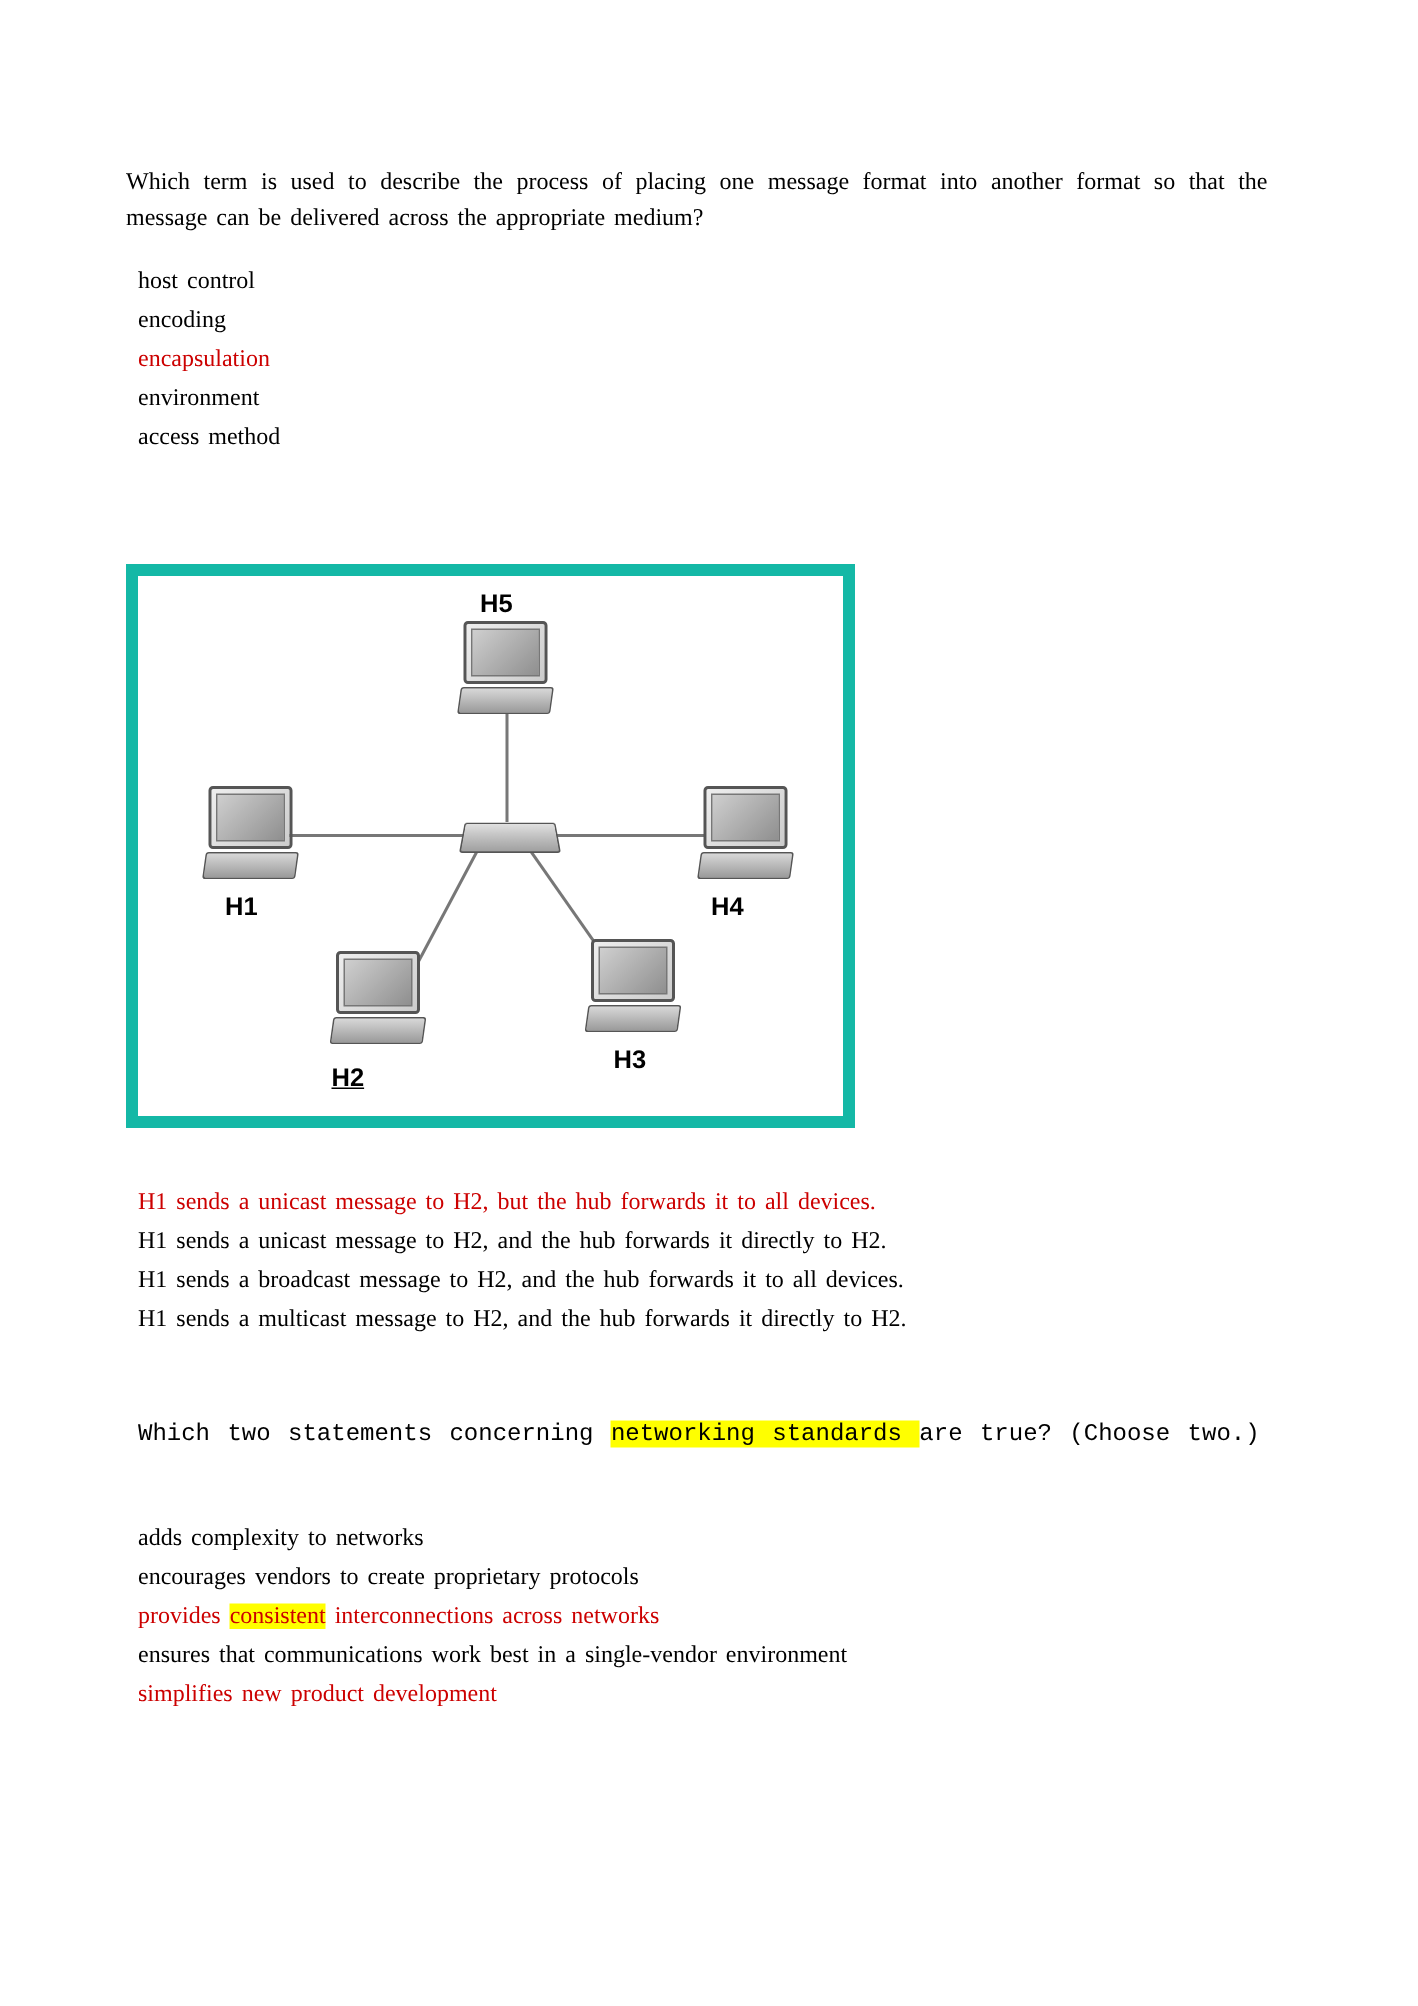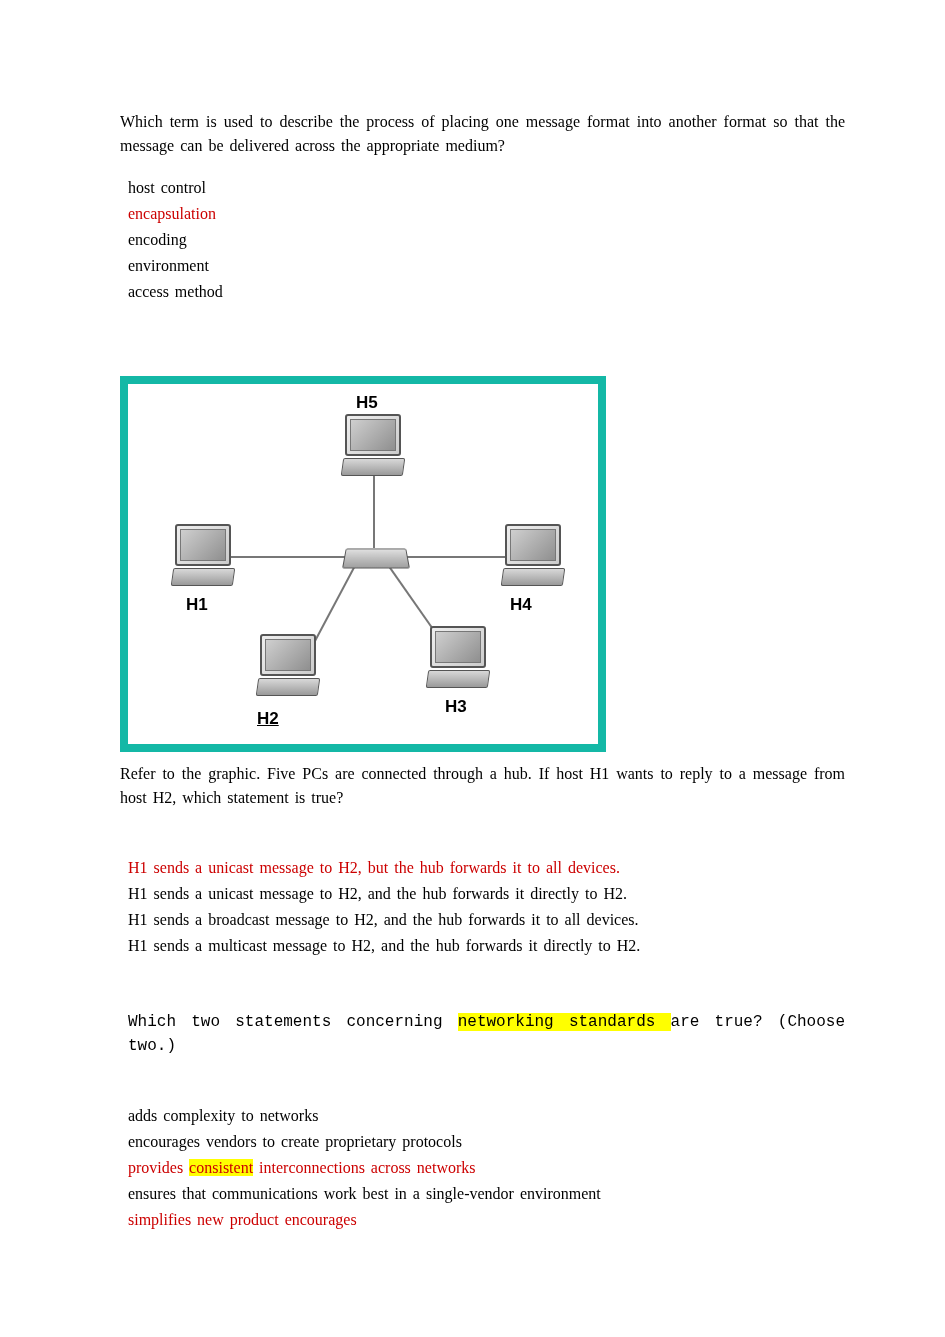--- a/index.html
+++ b/index.html
@@ -7,21 +7,21 @@
     padding: 0;
     background: #ffffff;
     font-family: "Times New Roman", Times, serif;
     font-size: 16px;
     color: #000;
     line-height: 1.5;
   }
   .page {
     width: 945px;
     min-height: 1337px;
-    padding: 110px 100px 60px 120px;
+    padding: 110px 100px 60px 84px;
     box-sizing: border-box;
     text-align: justify;
     word-spacing: 2px;
   }
   .question {
     margin-bottom: 18px;
   }
   .options {
     margin: 4px 0 0 8px;
   }
@@ -97,22 +97,22 @@
   }
 </style>
 </head>
 <body>
 
 <div class="page">
 
   <div class="question">Which term is used to describe the process of placing one message format into another format so that the message can be delivered across the appropriate medium?</div>
   <div class="options" id="q1-options">
       <div class="option">host control</div>
+      <div class="option">encoding</div>
       <div class="option red">encapsulation</div>
-      <div class="option">encoding</div>
       <div class="option">environment</div>
       <div class="option">access method</div>
     </div>
 
   <div class="gap-lg"></div>
 
   <div class="diagram">
 
     <div class="wire" style="left:100px; top:172px; width:118px; transform:rotate(0deg);"></div>
     <div class="wire" style="left:278px; top:172px; width:100px; transform:rotate(0deg);"></div>
@@ -142,36 +142,35 @@
         <div class="tower"></div>
       <div class="label" style="top:72px; left:4px;text-decoration:underline;">H2</div>
     </div>
     <div class="pc" style="left:295px; top:242px;">
       <div class="monitor"></div>
         <div class="tower"></div>
       <div class="label" style="top:68px; left:22px;">H3</div>
     </div>
   </div>
 
-  <div class="question">Refer to the graphic. Five PCs are connected through a hub. If host H1 wants to reply to a message from host H2, which statement is true?</div>
   <div class="gap-sm"></div>
   <div class="options" id="q2-options">
       <div class="option red">H1 sends a unicast message to H2, but the hub forwards it to all devices.</div>
       <div class="option">H1 sends a unicast message to H2, and the hub forwards it directly to H2.</div>
       <div class="option">H1 sends a broadcast message to H2, and the hub forwards it to all devices.</div>
       <div class="option">H1 sends a multicast message to H2, and the hub forwards it directly to H2.</div>
     </div>
 
   <div class="gap-md"></div>
 
   <div class="question" style="margin-left:8px;font-family:Liberation Mono, monospace;">
     <span>Which two statements concerning </span><span class="hl">networking standards </span><span>are true? (Choose two.)</span>
   </div>
   <div class="gap-sm"></div>
   <div class="options" id="q3-options">
       <div class="option"><span>adds complexity to networks</span></div>
       <div class="option"><span>encourages vendors to create proprietary protocols</span></div>
       <div class="option red"><span>provides </span><span class="hl">consistent</span><span> interconnections across networks</span></div>
       <div class="option"><span>ensures that communications work best in a single-vendor environment</span></div>
-      <div class="option red"><span>simplifies new product encourages</span></div>
+      <div class="option red"><span>simplifies new product development</span></div>
     </div>
 
 </div>
 
 </body></html>

